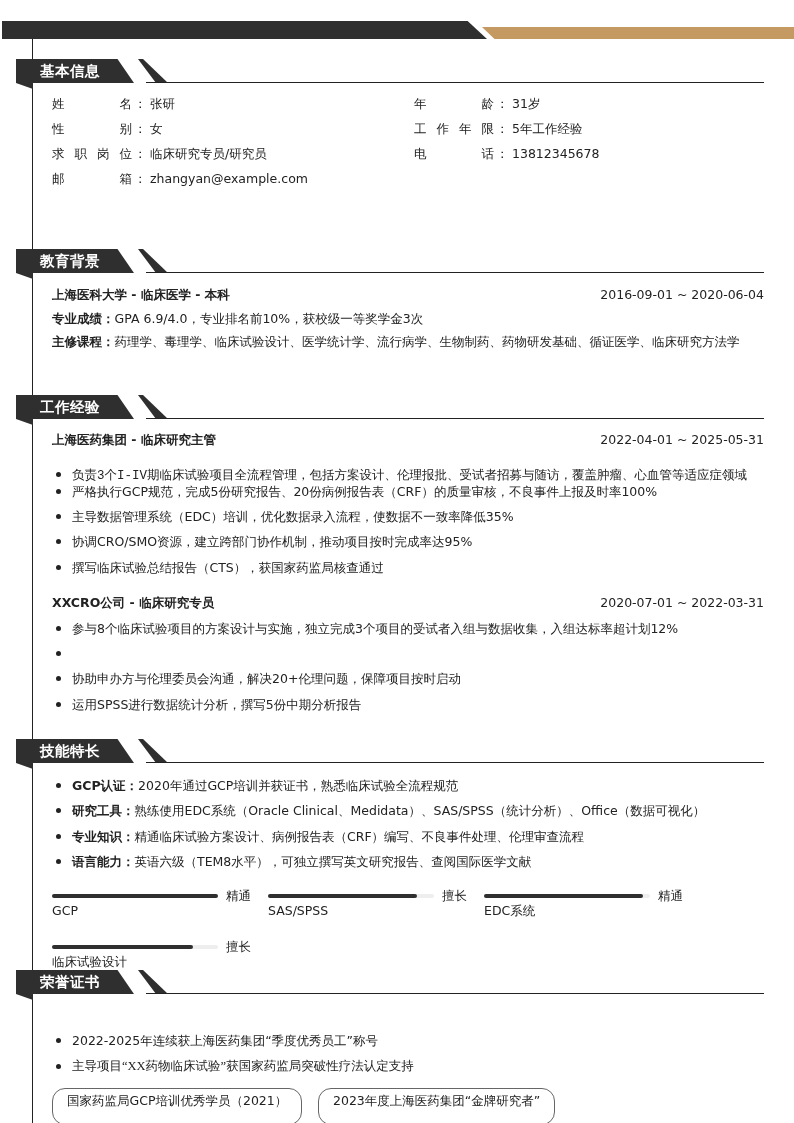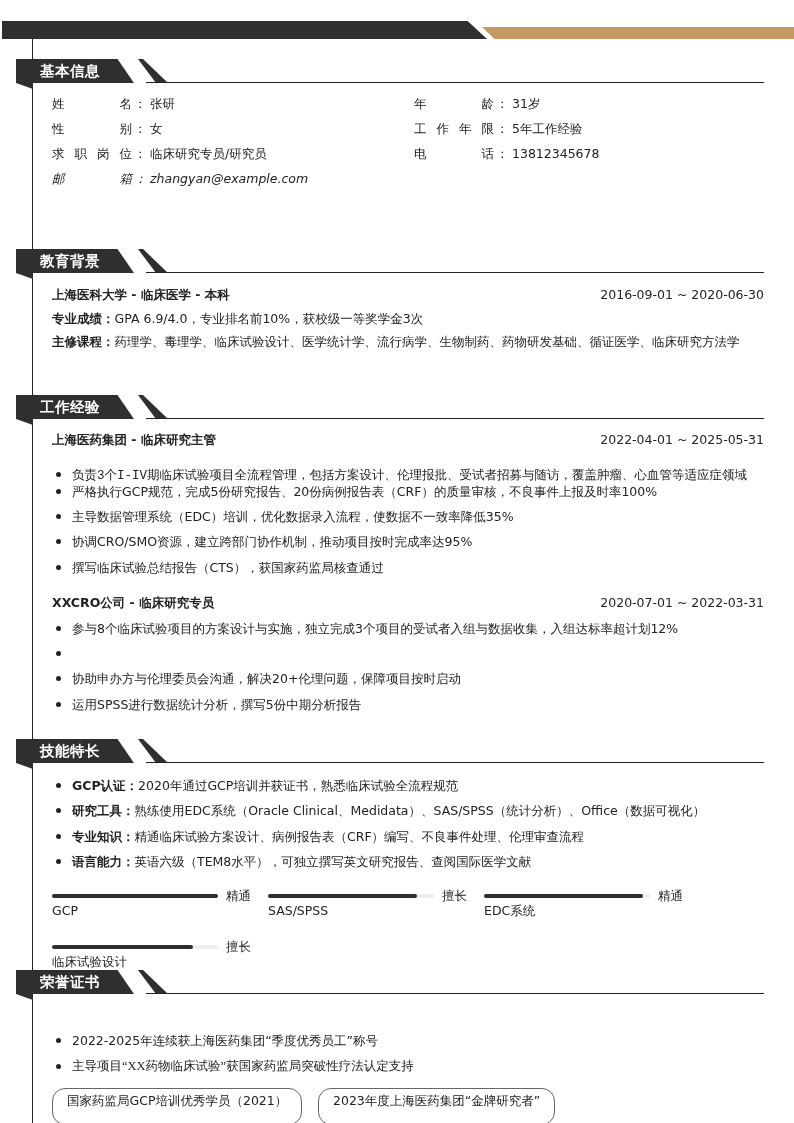--- a/index.html
+++ b/index.html
@@ -62,21 +62,21 @@
 
 <div class="info-row" style="left:52px;top:95px;">
   <span class="info-label">姓名</span><span class="info-colon">：</span><span class="info-val">张研</span>
 </div>
 <div class="info-row" style="left:52px;top:120px;">
   <span class="info-label">性别</span><span class="info-colon">：</span><span class="info-val">女</span>
 </div>
 <div class="info-row" style="left:52px;top:145px;">
   <span class="info-label">求职岗位</span><span class="info-colon">：</span><span class="info-val">临床研究专员/研究员</span>
 </div>
-<div class="info-row" style="left:52px;top:170px;font-style:italic;">
+<div class="info-row" style="left:52px;top:170px;">
   <span class="info-label">邮箱</span><span class="info-colon">：</span><span class="info-val">zhangyan@example.com</span>
 </div>
 <div class="info-row" style="left:414px;top:95px;">
   <span class="info-label">年龄</span><span class="info-colon">：</span><span class="info-val">31岁</span>
 </div>
 <div class="info-row" style="left:414px;top:120px;">
   <span class="info-label">工作年限</span><span class="info-colon">：</span><span class="info-val">5年工作经验</span>
 </div>
 <div class="info-row" style="left:414px;top:145px;">
   <span class="info-label">电话</span><span class="info-colon">：</span><span class="info-val">13812345678</span>
@@ -84,21 +84,21 @@
 
 <div class="section-head" style="top:249px;">
   <div class="tab"></div>
     <div class="stripe s3"></div>
     <div class="fold"></div>
     <div class="rule"></div>
   <div class="title">教育背景</div>
 </div>
 <div class="entry-head" style="top:286px;">
   <span>上海医科大学 - 临床医学 - 本科</span>
-  <span class="entry-date">2016-09-01 ~ 2020-06-30</span>
+  <span class="entry-date">2016-09-01 ~ 2020-06-04</span>
 </div>
 <div class="kv-line" style="top:310px;">
   <b>专业成绩：</b><span>GPA 6.9/4.0，专业排名前10%，获校级一等奖学金3次</span>
 </div>
 <div class="kv-line" style="top:333px;">
   <b>主修课程：</b><span>药理学、毒理学、临床试验设计、医学统计学、流行病学、生物制药、药物研发基础、循证医学、临床研究方法学</span>
 </div>
 
 <div class="section-head" style="top:395px;">
   <div class="tab"></div>

